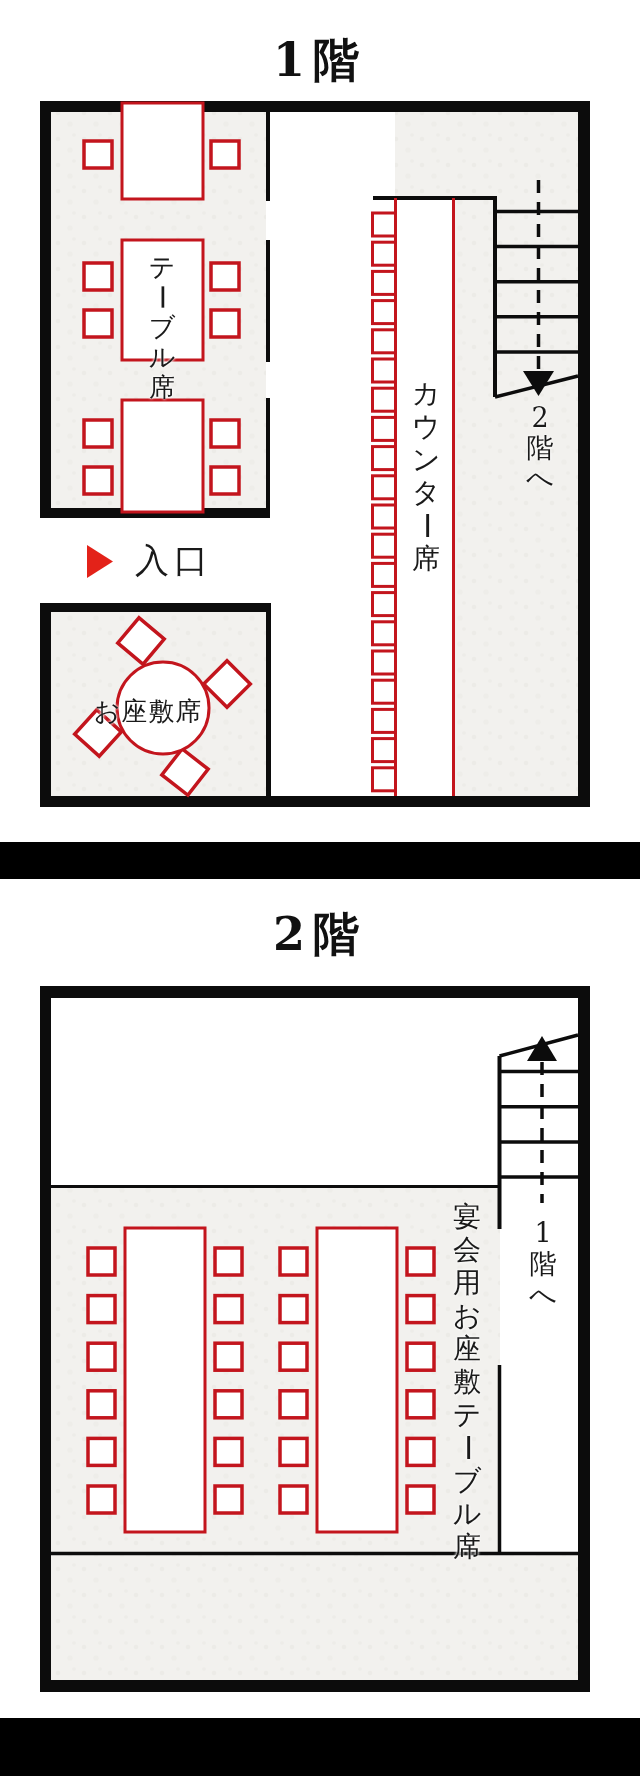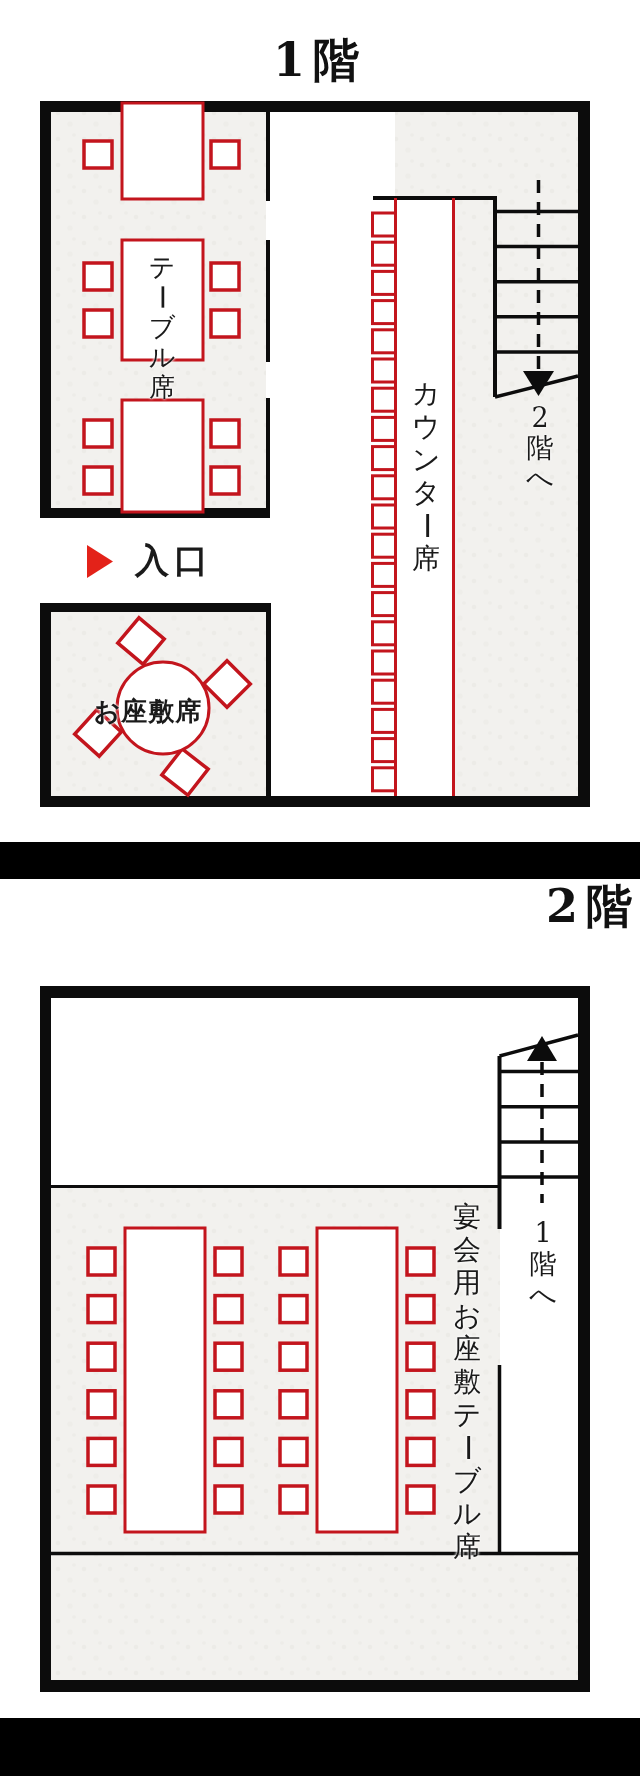--- a/index.html
+++ b/index.html
@@ -1,32 +1,32 @@
 <!DOCTYPE html>
 <html><head>
 <meta charset="utf-8">
 <style>
   html,body{margin:0;padding:0;background:#ffffff;}
   #stage{position:relative;width:640px;height:1776px;background:#ffffff;overflow:hidden;
          font-family:"DejaVu Serif","Liberation Serif",serif;color:#1a1a1a;}
   #plan-svg{position:absolute;left:0;top:0;width:640px;height:1776px;}
   .htext{position:absolute;transform:translate(-50%,-50%);white-space:nowrap;
-         text-shadow:0 0 3px #fff,0 0 3px #fff;font-weight:bold;}
+         text-shadow:0 0 3px #fff,0 0 3px #fff;}
   .title{position:absolute;left:0;width:640px;text-align:center;font-weight:bold;
          font-size:46px;letter-spacing:8px;color:#111;}
   .vlabel{position:absolute;transform:translateX(-50%);display:flex;flex-direction:column;
           align-items:center;text-shadow:0 0 3px #fff,0 0 3px #fff;}
   .vlabel .ch{display:block;text-align:center;width:1.3em;}
   .vlabel .ch.rot{transform:rotate(90deg);}
   .bar{position:absolute;left:0;width:640px;background:#000;}
   #divider-bar{top:842px;height:37px;}
   #footer-bar{top:1718px;height:58px;}
   
   #lbl-f1-title{top:30px;}
-  #lbl-f2-title{top:876px;text-align:right;}
+  #lbl-f2-title{top:904px;}
   #lbl-table-seats{left:162px;top:252px;font-size:26px;}   #lbl-table-seats .ch{height:30px;line-height:30px;}
   #lbl-counter-seats{left:426px;top:377px;font-size:28px;} #lbl-counter-seats .ch{height:33px;line-height:33px;}
   #lbl-stairs-f1{left:540px;top:403px;font-size:27px;text-orientation:upright;} #lbl-stairs-f1 .ch{height:30px;line-height:30px;}
   #lbl-entrance{left:174px;top:561px;font-size:34px;letter-spacing:5px;}
   #lbl-tatami{left:148px;top:711px;font-size:26px;letter-spacing:1px;}
   #lbl-banquet{left:467px;top:1200px;font-size:28px;}      #lbl-banquet .ch{height:33px;line-height:33px;}
   #lbl-stairs-f2{left:543px;top:1217px;font-size:27px;}    #lbl-stairs-f2 .ch{height:31px;line-height:31px;}
 </style>
 </head>
 <body>

